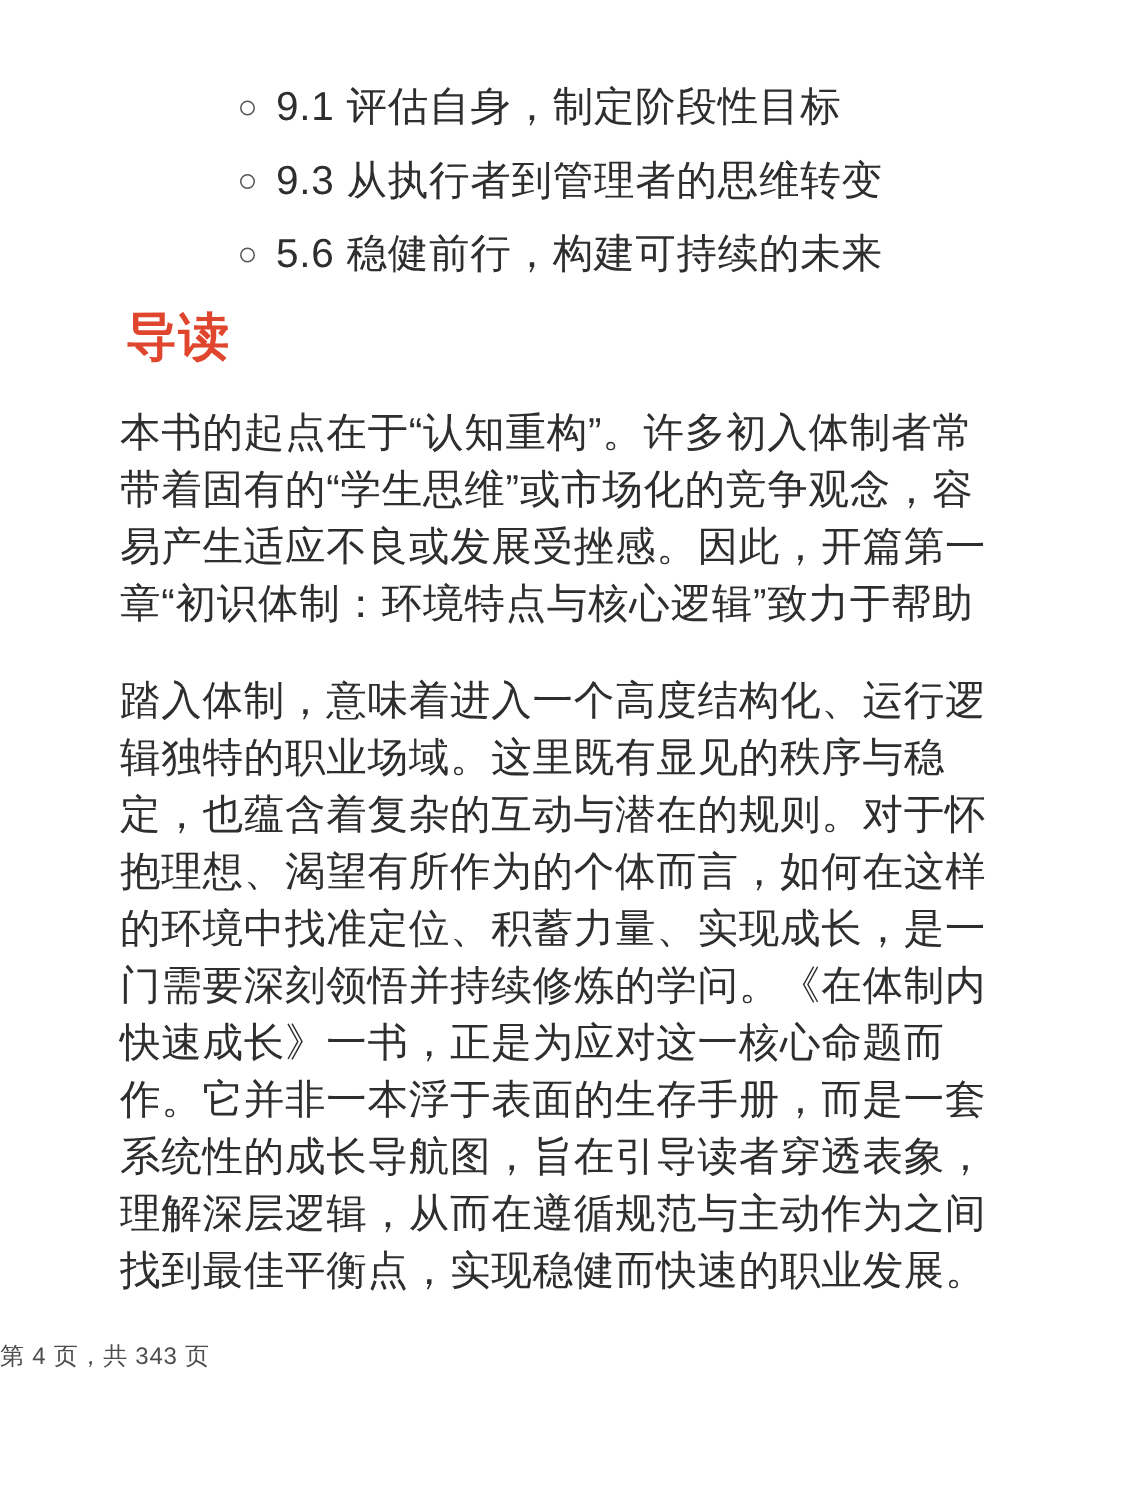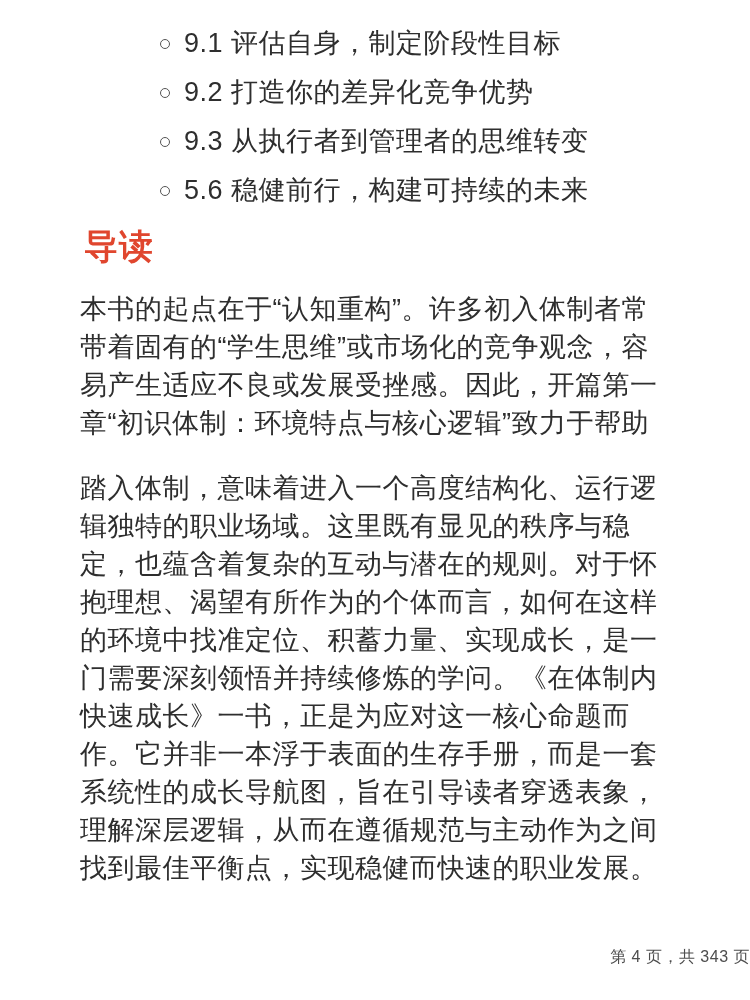--- a/index.html
+++ b/index.html
@@ -19,21 +19,21 @@
     margin: 0 auto;
     background: #ffffff;
     overflow: hidden;
   }
   .content {
     padding: 0 76px 0 80px;
   }
   
   ul.toc {
     list-style: none;
-    margin-top: 24px;
+    margin-top: 52px;
   }
   ul.toc li {
     display: flex;
     align-items: center;
     padding-left: 80px;
     font-size: 27px;
     line-height: 38px;
     color: var(--text-color);
     letter-spacing: 0.5px;
   }
@@ -63,44 +63,40 @@
     color: var(--text-color);
     letter-spacing: 0.5px;
     text-align: left;
     word-break: break-all;
     overflow-wrap: break-word;
   }
   p.body-paragraph + p.body-paragraph { margin-top: 27px; }
   
   .page-footer {
     position: absolute;
-    top: 946px;
+    top: 894px;
     left: 0;
     width: 100%;
-    text-align: right;
+    text-align: left;
     font-size: 16px;
     line-height: 22px;
     color: var(--muted-color);
     letter-spacing: 0.5px;
   }
 </style>
 </head>
 <body>
 
 <div class="page">
   <div class="content">
 
     <ul class="toc">
       <li>
         <span class="bullet"></span>
         <span>9.1 评估自身，制定阶段性目标</span>
-      </li>
-      <li>
-        <span class="bullet"></span>
-        <span>9.2 打造你的差异化竞争优势</span>
       </li>
       <li>
         <span class="bullet"></span>
         <span>9.3 从执行者到管理者的思维转变</span>
       </li>
       <li>
         <span class="bullet"></span>
         <span>5.6 稳健前行，构建可持续的未来</span>
       </li>
     </ul>

